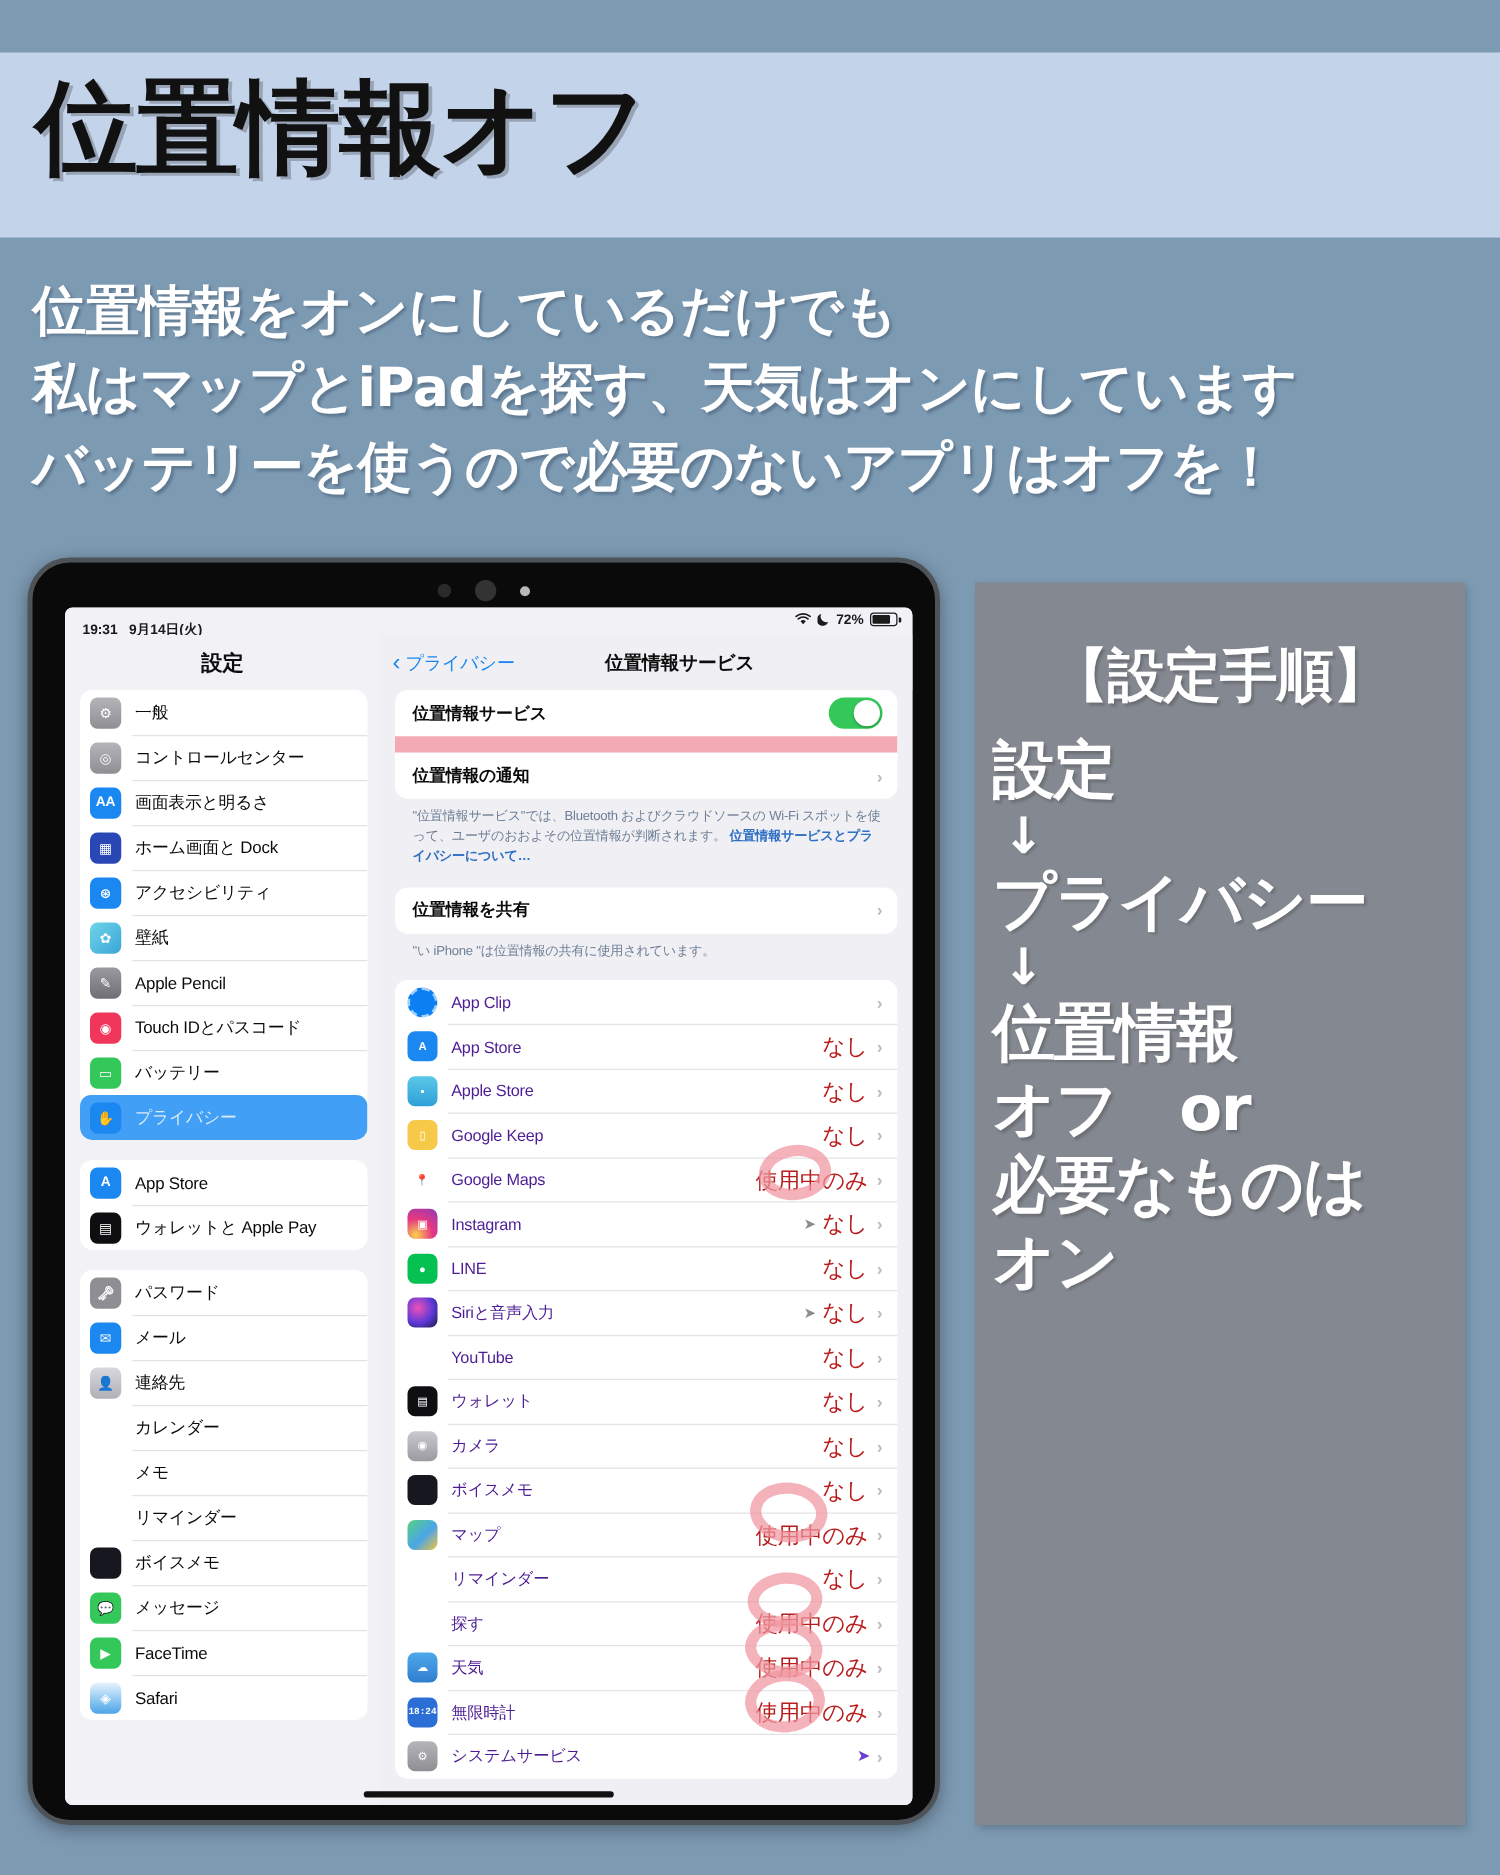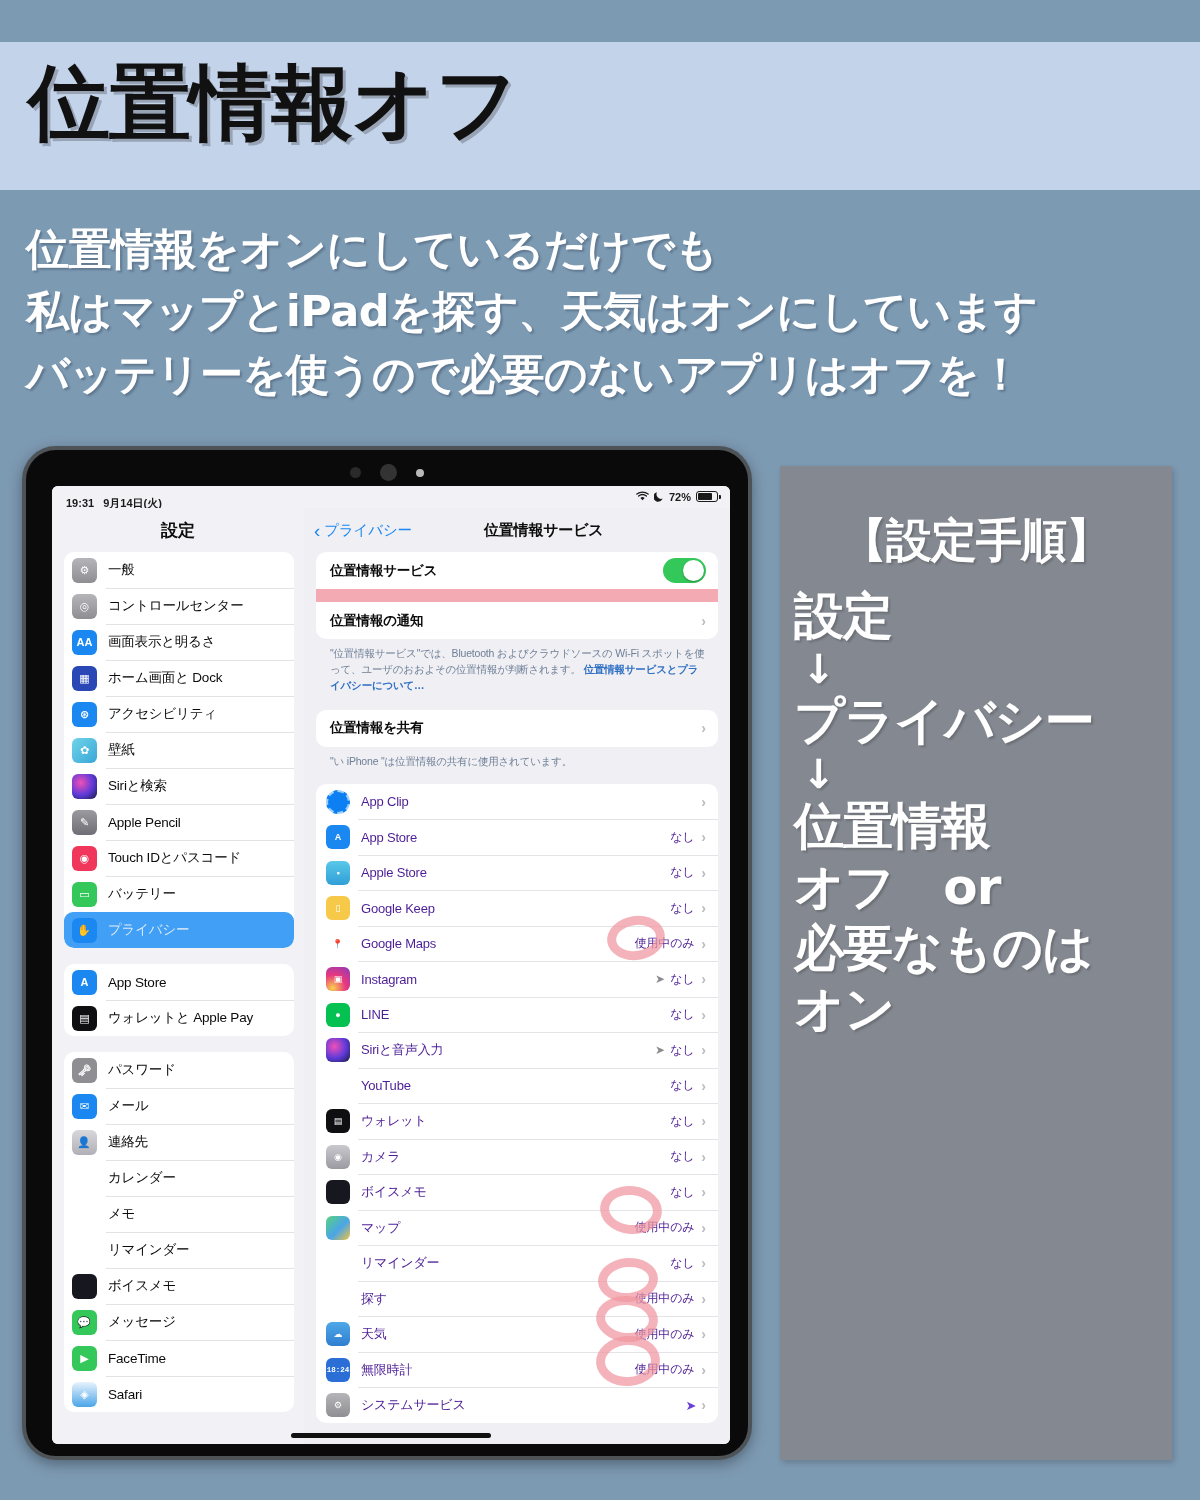--- a/index.html
+++ b/index.html
@@ -150,21 +150,21 @@
   }
   #detail-scroll { flex: 1; overflow: hidden; padding: 0 12px; }
 
   .card { background: #ffffff; border-radius: 10px; overflow: hidden; }
   .card-row {
     display: flex; align-items: center; height: 37px; padding: 0 12px 0 14px;
     position: relative;
   }
   .card-row .row-title { font-size: 13.5px; color: #0b0b0b; font-weight: 600; letter-spacing: -0.2px; }
   .row-spacer { flex: 1; }
-  .row-value { font-size: 12px; color: #4c1d95; margin-right: 7px; letter-spacing: -0.2px; }
+  .row-value { font-size: 18px; color: #b91c1c; margin-right: 7px; letter-spacing: -0.2px; }
   .chev { color: #bcbcc0; font-size: 14px; font-weight: 600; }
 
   .toggle {
     width: 43px; height: 25px; border-radius: 14px; background: #34c759; position: relative;
   }
   .toggle .knob {
     position: absolute; right: 2px; top: 2px; width: 21px; height: 21px;
     border-radius: 50%; background: #fff; box-shadow: 0 1px 2px rgba(0,0,0,0.3);
   }
 
@@ -341,24 +341,20 @@
               </div>
               <div class="sb-row">
                 <span class="sb-ico ic-accessible">⊛</span>
                 <span class="sb-label">アクセシビリティ</span>
               </div>
               <div class="sb-row">
                 <span class="sb-ico ic-wallpaper">✿</span>
                 <span class="sb-label">壁紙</span>
               </div>
               <div class="sb-row">
-                <span class="sb-ico ic-siri"></span>
-                <span class="sb-label">Siriと検索</span>
-              </div>
-              <div class="sb-row">
                 <span class="sb-ico ic-pencil">✎</span>
                 <span class="sb-label">Apple Pencil</span>
               </div>
               <div class="sb-row">
                 <span class="sb-ico ic-touchid">◉</span>
                 <span class="sb-label">Touch IDとパスコード</span>
               </div>
               <div class="sb-row">
                 <span class="sb-ico ic-battery">▭</span>
                 <span class="sb-label">バッテリー</span>

